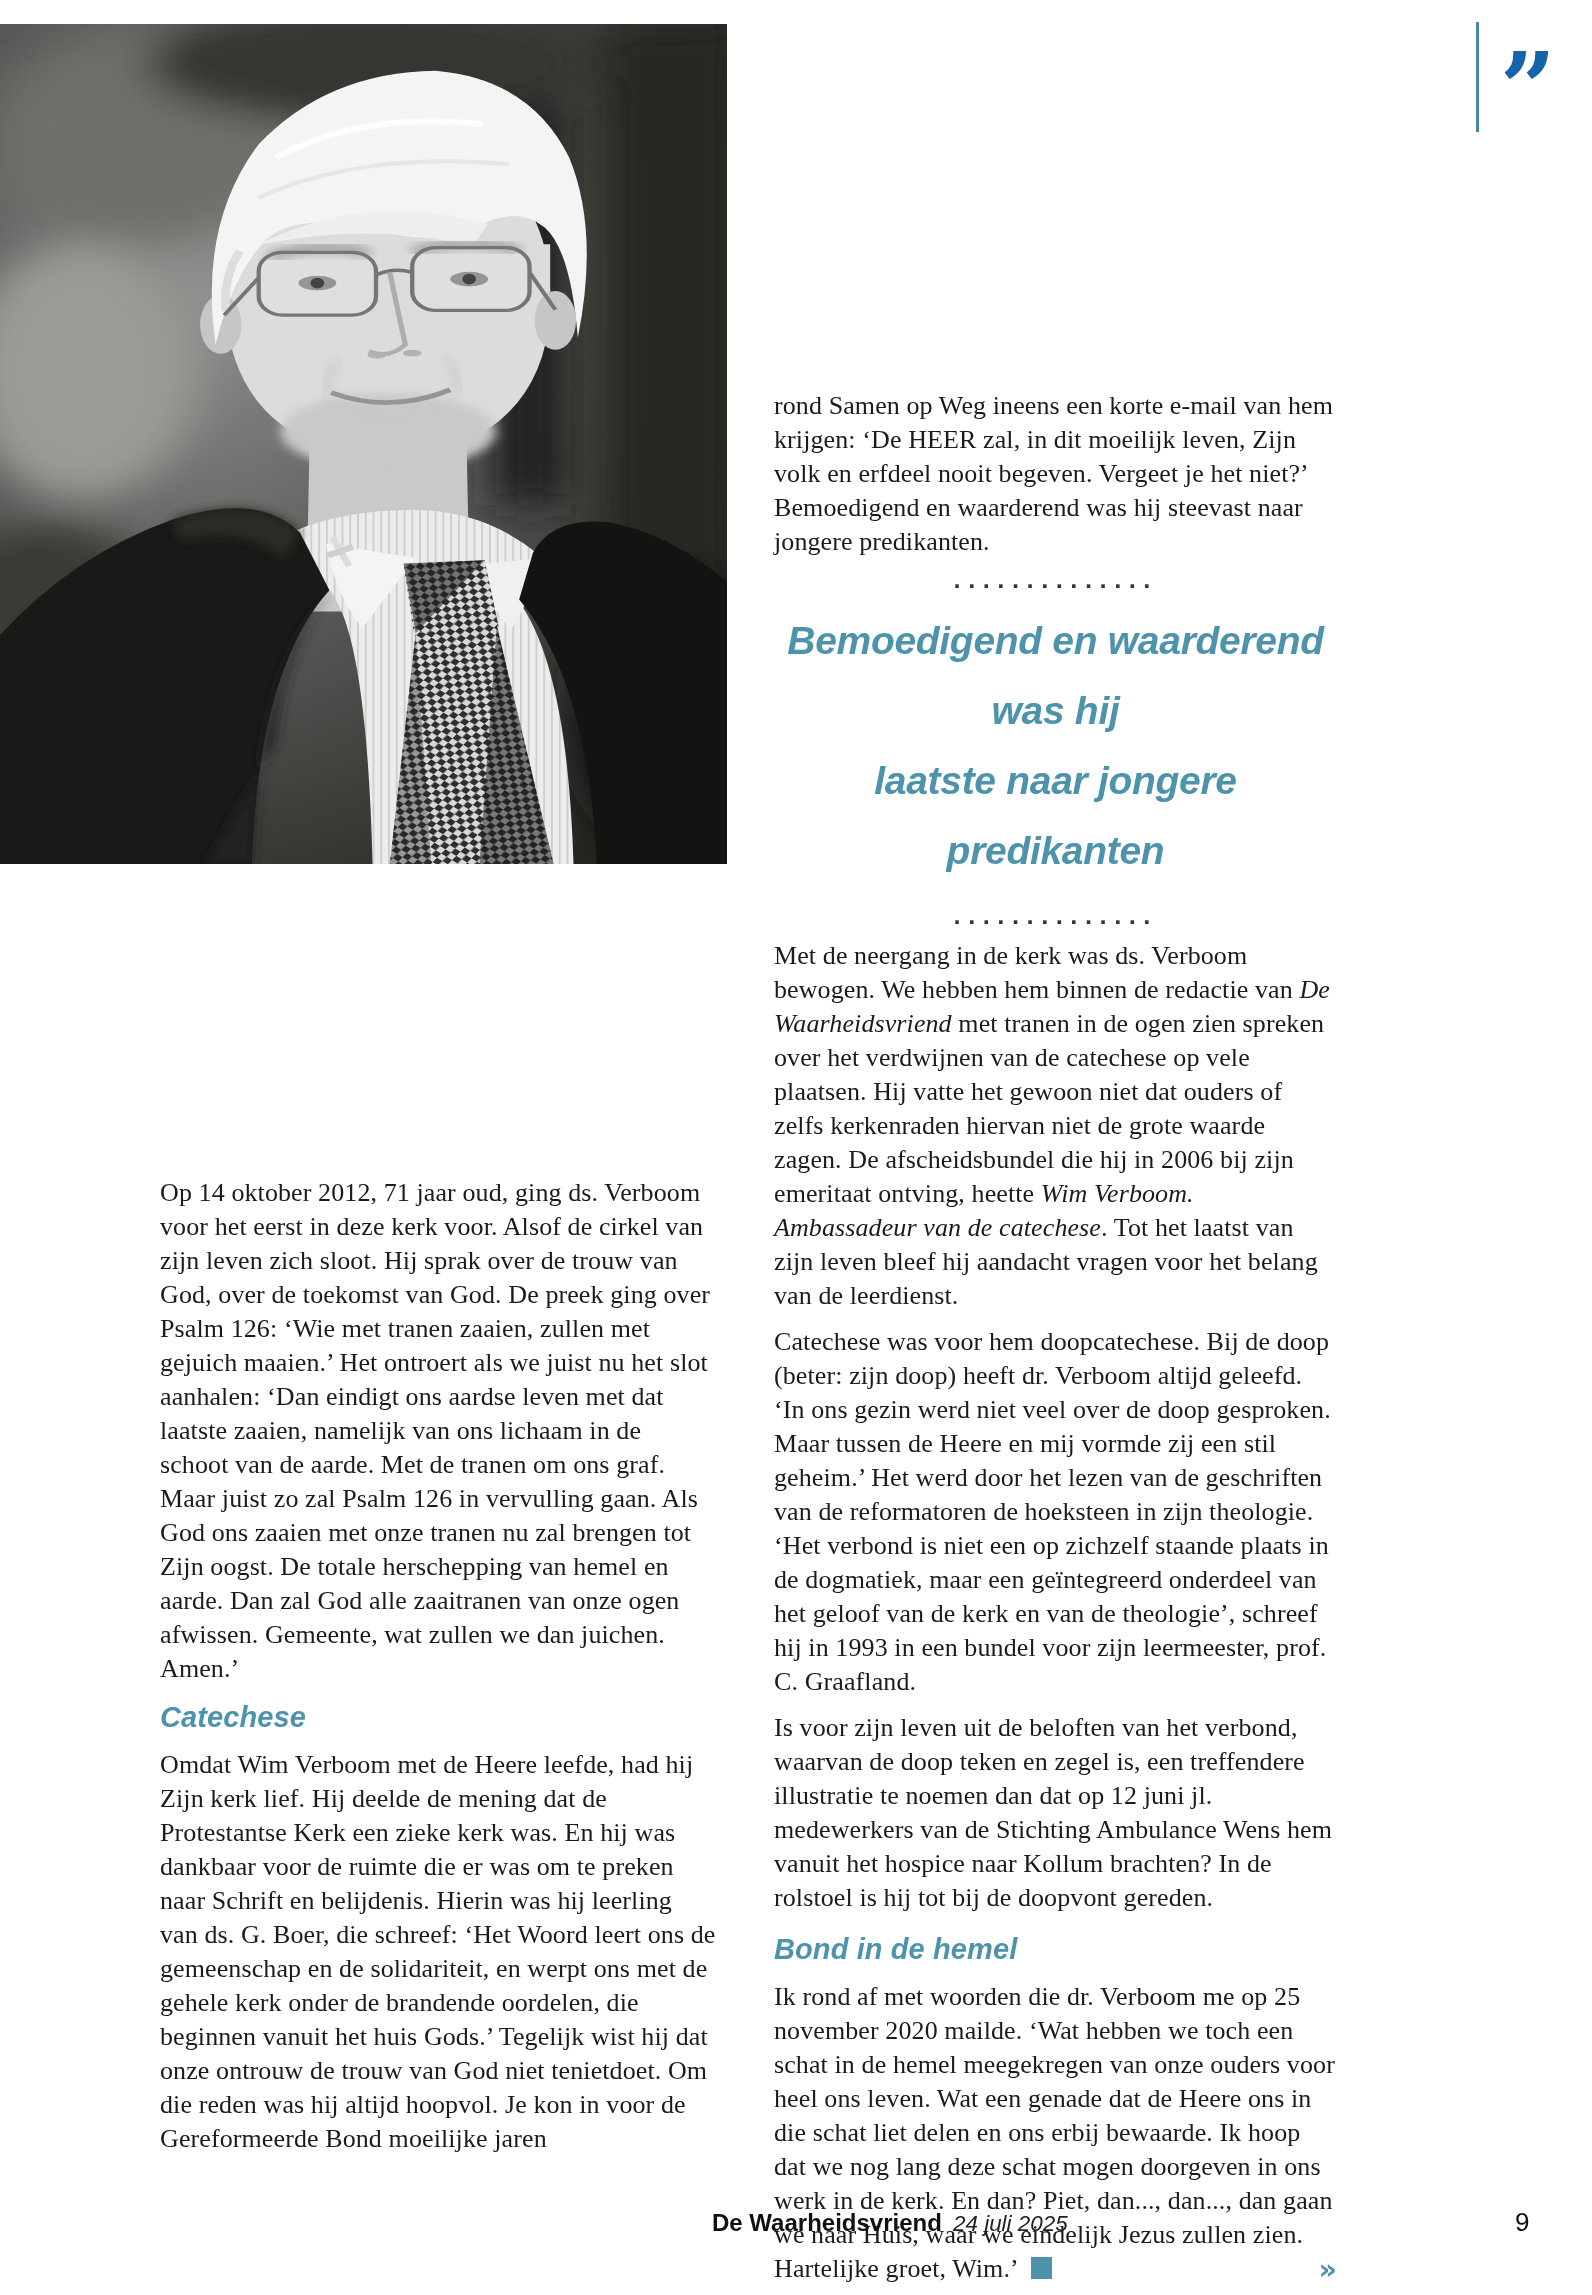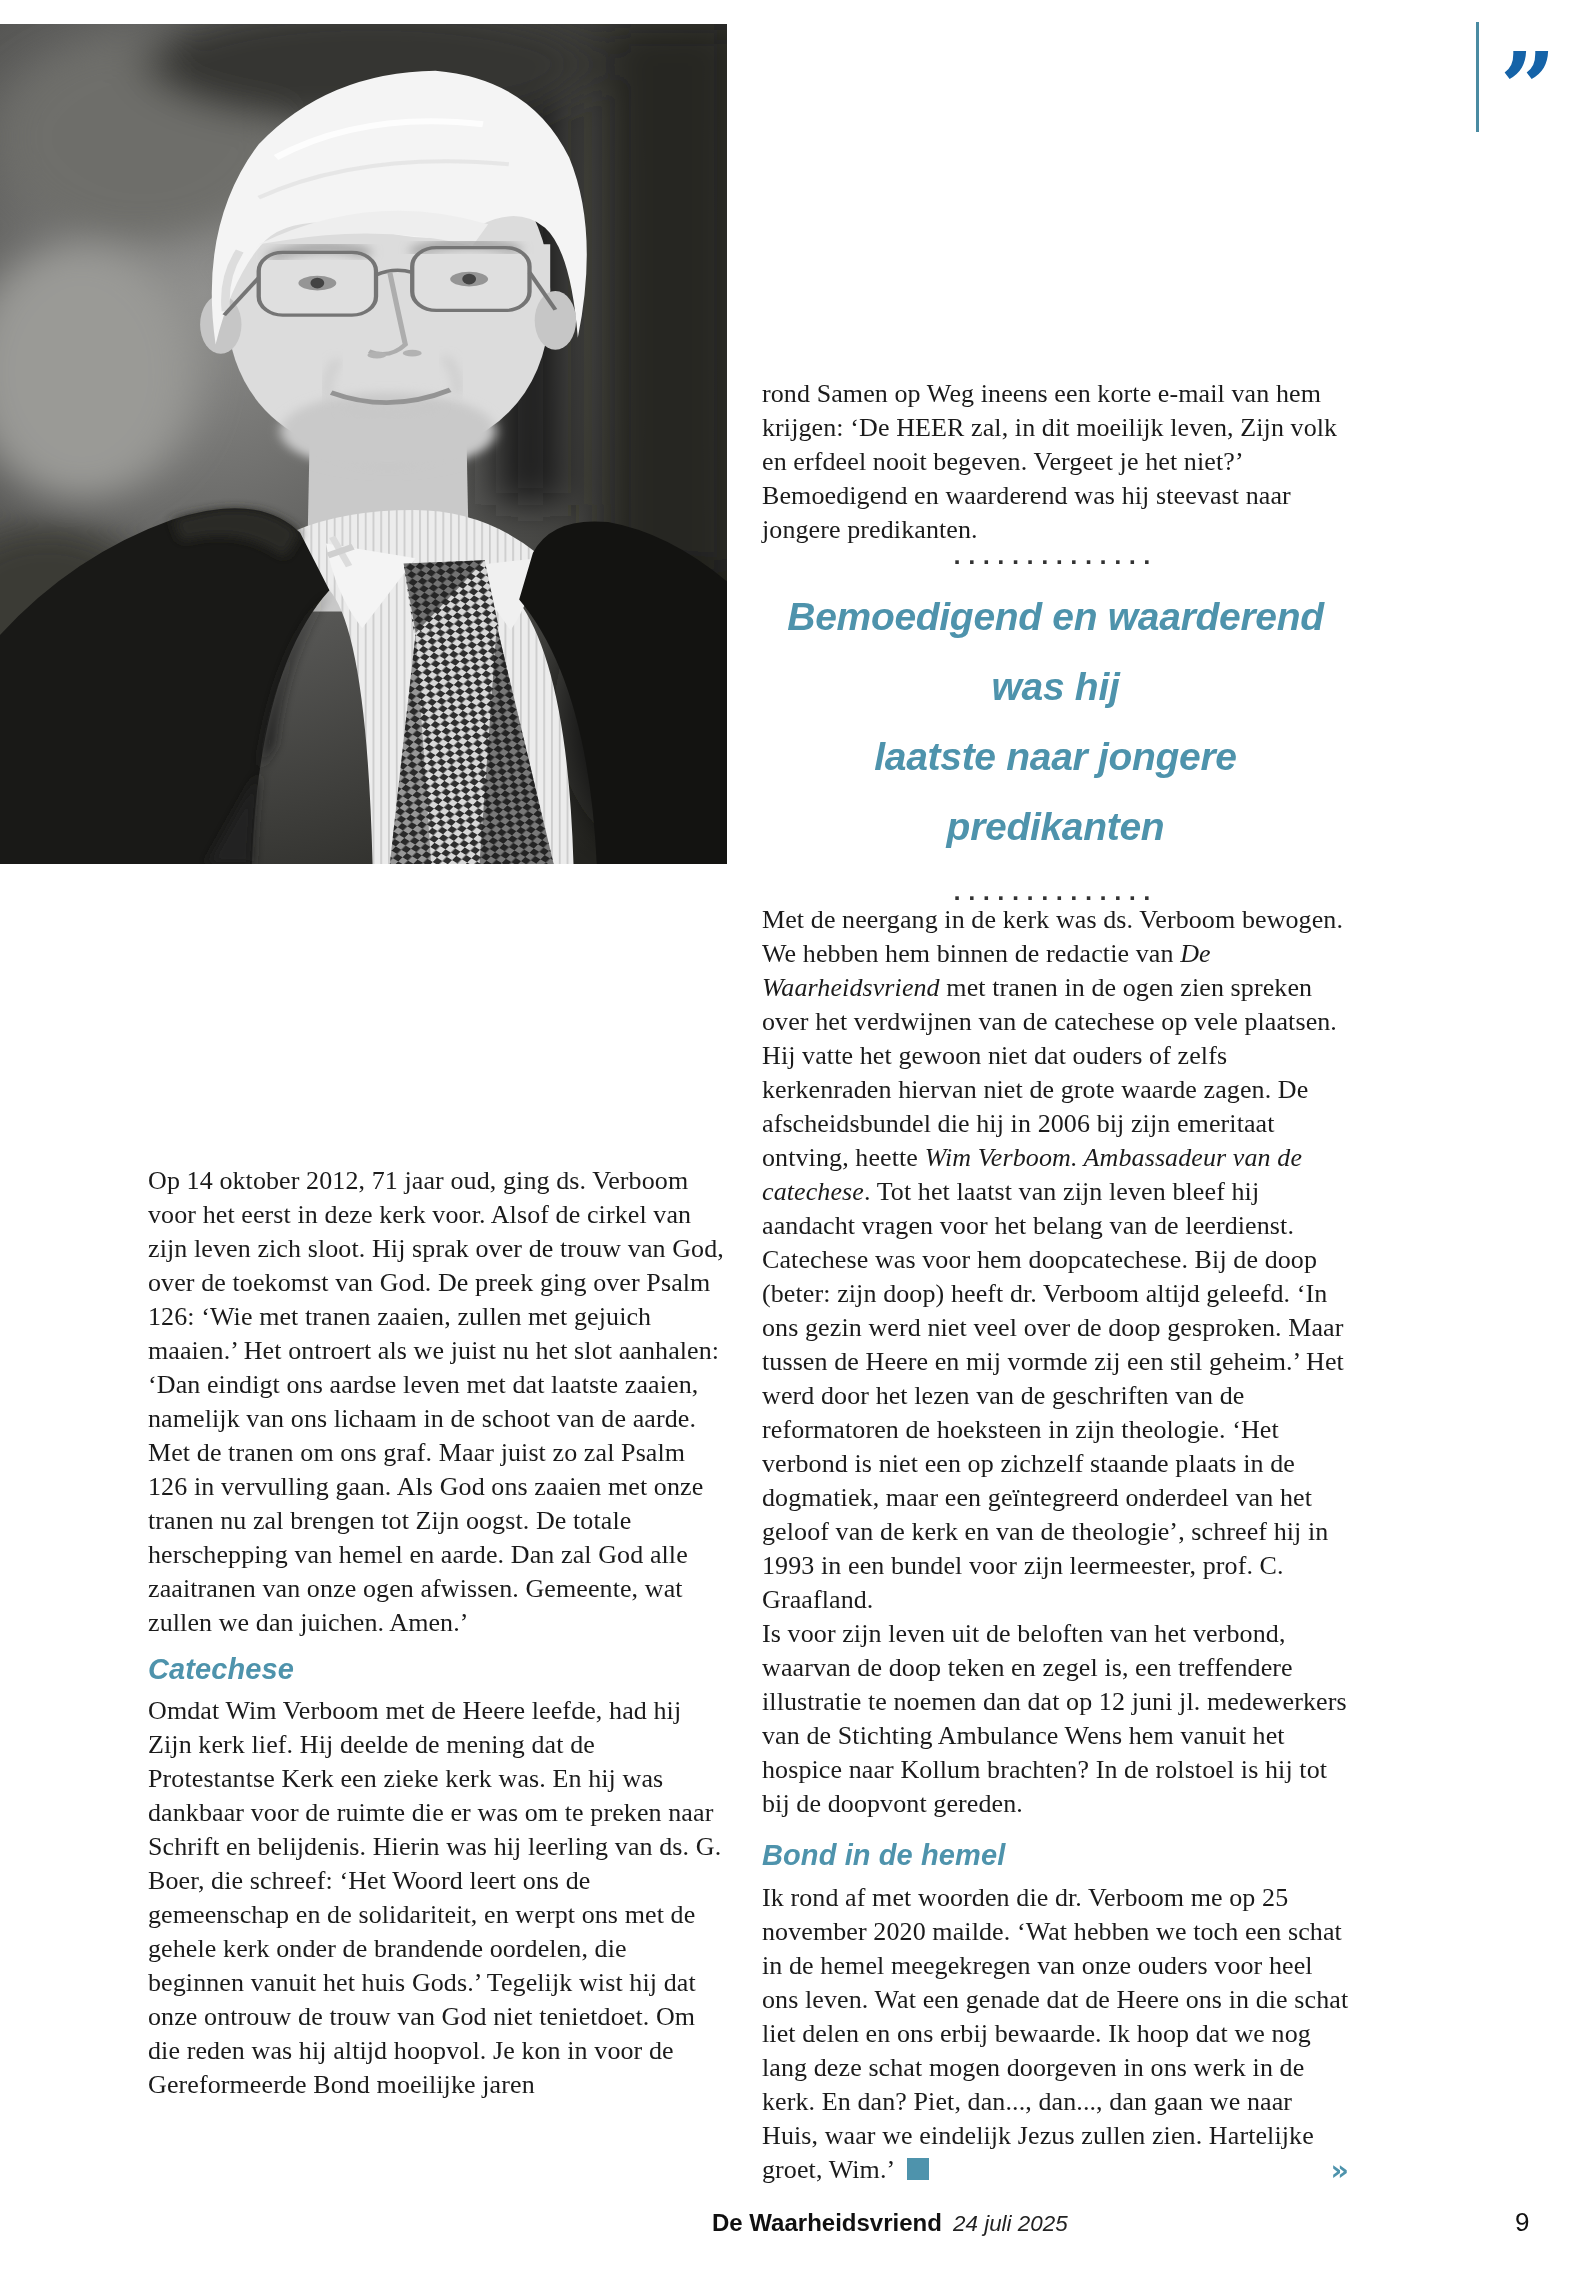--- a/index.html
+++ b/index.html
@@ -21,21 +21,21 @@
   }
   
   .accent-rule{position:absolute;left:1476px;top:21.6px;width:2.6px;height:110px;background:#4a8ba2;}
   .big-quote{
     position:absolute;left:1500px;top:40px;width:78px;
     font-family:"DejaVu Serif",serif;font-weight:700;font-size:97px;line-height:1;
     color:#1563a8;
   }
   
   .col{position:absolute;font-size:26px;line-height:34px;letter-spacing:0.1px;}
-  .col p{margin:0;}
+  .col p{margin:12px;}
   .col-left{left:148px;top:1164px;width:580px;}
   .col-right{left:762px;top:377px;width:587px;}
   .heading{
     font-family:"Liberation Sans",sans-serif;font-style:italic;font-weight:700;
     font-size:29px;line-height:38px;color:#4e93ac;
   }
   .col-left .heading{margin-top:10.4px;margin-bottom:6px;}
   .col-right .heading{margin-top:15.5px;margin-bottom:7px;}
   .dots{
     text-align:center;font-family:"DejaVu Sans",sans-serif;font-weight:700;

